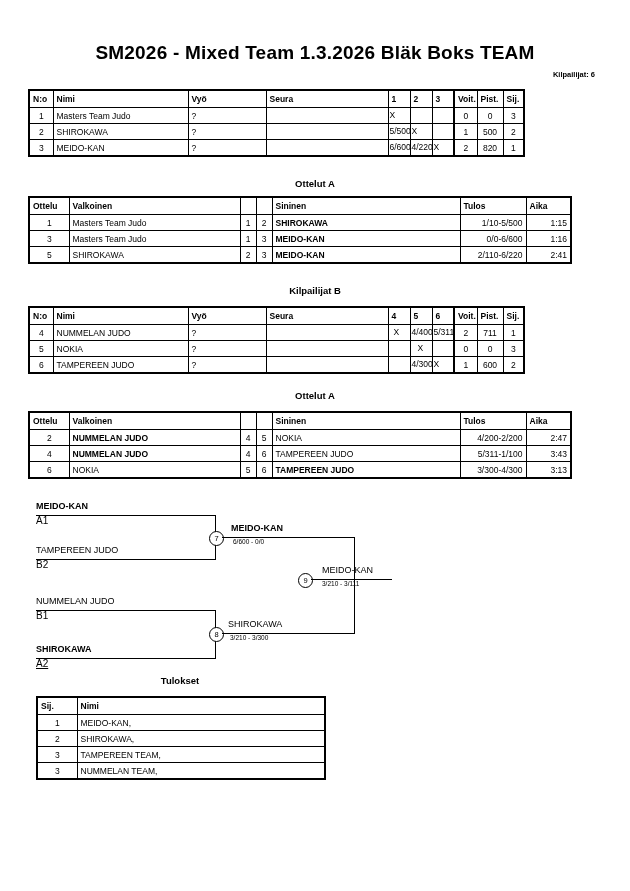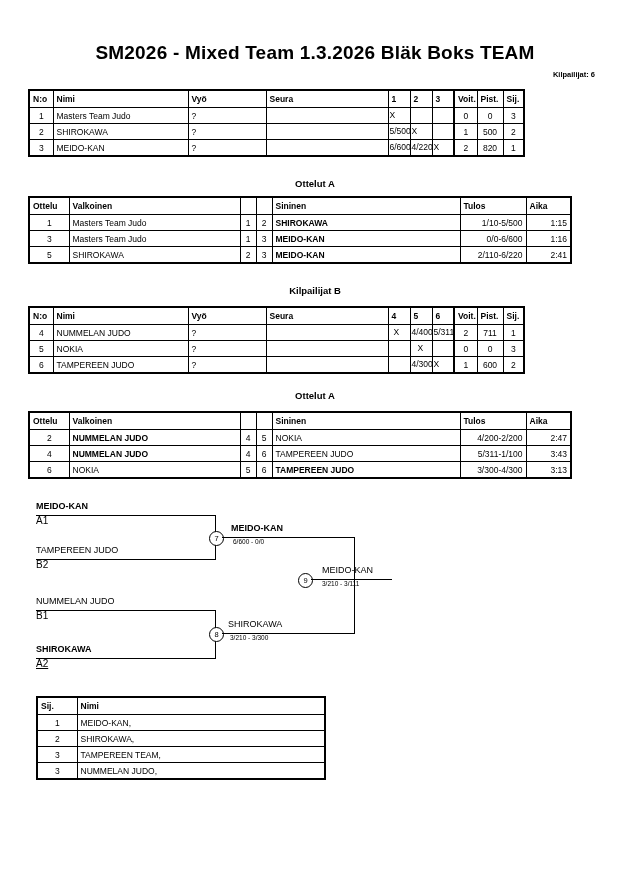--- a/index.html
+++ b/index.html
@@ -386,20 +386,21 @@
 
     <div class="line-v" style="left:354px;top:42px;height:97px;"></div>
     <div class="node" style="left:298px;top:78px;">9</div>
 
     <div class="bk-label bk-name" style="left:322px;top:70px;">MEIDO-KAN</div>
     <div class="line-h" style="left:320px;top:84px;width:72px;"></div>
     <div class="bk-label bk-score" style="left:322px;top:85px;">3/210 - 3/111</div>
     <div class="line-h" style="left:311px;top:84px;width:10px;"></div>
   </div>
 
+  <div class="sub-title" style="left: 36px; top: 675px; width: 288px;">Tulokset</div>
   <table class="grid" id="tbl-results" style="left:36px;top:696px;width:288px;">
     <colgroup>
         <col style="width:40px">
         <col style="width:248px">
       </colgroup>
     <thead>
       <tr>
         <th class="c">Sij.</th>
         <th class="c">Nimi</th>
       </tr>
@@ -412,18 +413,18 @@
       <tr>
         <td class="c">2</td>
         <td class="l">SHIROKAWA,</td>
       </tr>
       <tr>
         <td class="c">3</td>
         <td class="l">TAMPEREEN TEAM,</td>
       </tr>
       <tr>
         <td class="c">3</td>
-        <td class="l">NUMMELAN JUDO,</td>
+        <td class="l">NUMMELAN TEAM,</td>
       </tr>
     </tbody>
   </table>
 
 </div>
 
 </body></html>

